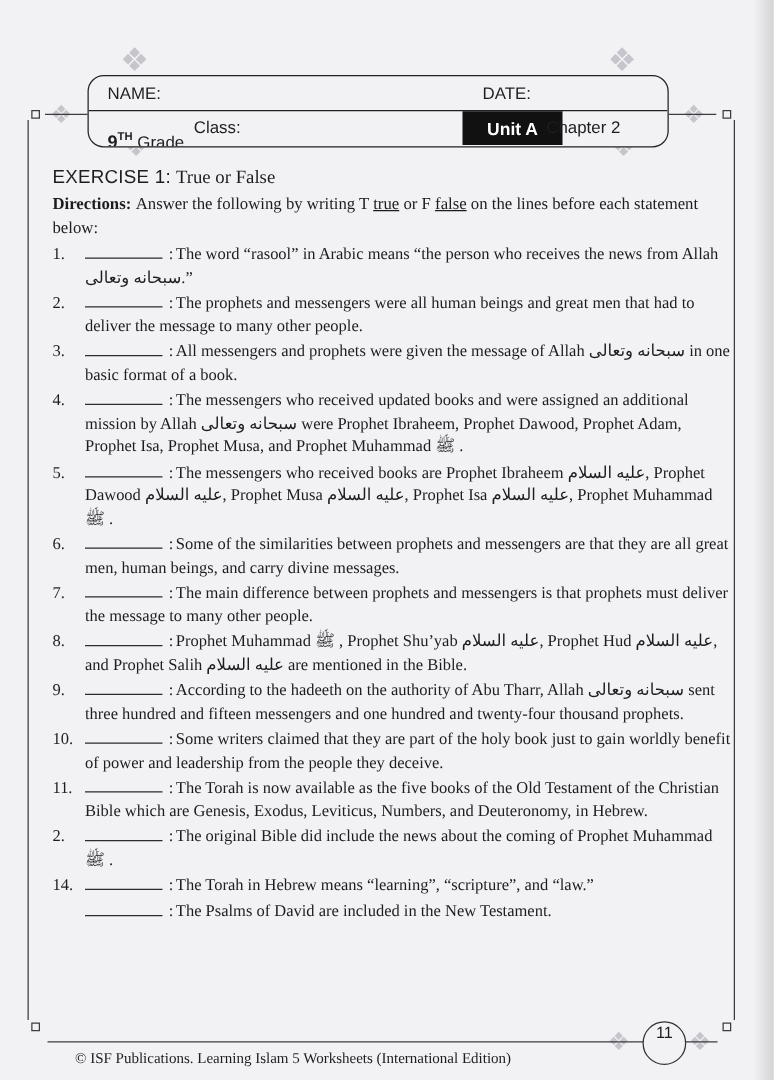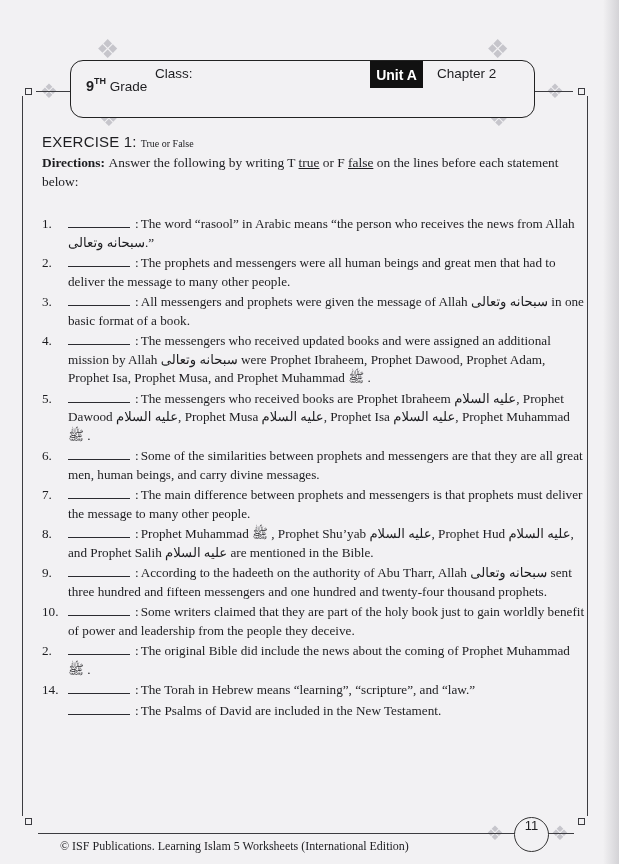--- a/index.html
+++ b/index.html
@@ -29,32 +29,32 @@
     border:1.6px solid #222; border-radius:13px; background:var(--bg,#f2f1f3); z-index:2;
     font-family:"Liberation Sans","DejaVu Sans",sans-serif; overflow:hidden; }
   .header-row1 { position:relative; height:28px; border-bottom:1.6px solid #222; }
   .header-row2 { position:relative; height:27px; }
   .name-label  { position:absolute; left:15px; top:6px; font-size:13.5px; }
   .date-label  { position:absolute; left:315px; top:6px; font-size:13.5px; }
   .grade       { position:absolute; left:15px; top:16px; font-size:13.5px; }
   .grade b     { font-size:14.5px; }
   .grade sup   { font-size:9px; font-weight:bold; position:relative; top:-1px; }
   .class-label { position:absolute; left:84px; top:5px; font-size:13.5px; }
-  .unit-badge  { position:absolute; left:299px; top:0; width:53px; height:100%;
+  .unit-badge  { position:absolute; left:299px; top:0; width:80px; height:100%;
     background:var(--badge-bg,#111); color:var(--badge-fg,#fff); font-weight:bold;
     font-size:14px; display:flex; align-items:center; justify-content:center; }
   .chapter-label { position:absolute; left:366px; top:5px; font-size:13.5px; }
 
   
   .content { position:absolute; left:42px; top:133px; width:547px; z-index:2; }
   .ex-heading { margin-bottom:2px; }
   .ex-bold { font-family:"Liberation Sans","DejaVu Sans",sans-serif; font-weight:normal;
              font-size:15px; letter-spacing:.2px; }
-  .ex-rest { font-size:10px; }
-  .directions { font-size:13.4px; line-height:19px; margin-bottom:24px; }
+  .ex-rest { font-size:15px; }
+  .directions { font-size:13.4px; line-height:19px; margin-bottom:3px; }
   .directions b { margin-right:1px; }
   .item { position:relative; padding-left:26px; font-size:13.2px; line-height:18.5px;
           margin-bottom:2px; }
   .num { position:absolute; left:0; top:0; }
   .blank { display:inline-block; width:62px; height:11px;
            border-bottom:1.2px solid #2b2b30; }
   .colon { padding:0 2px 0 5px; }
 
   
   .footer-copyright { position:absolute; left:60px; top:839px; font-size:12px; z-index:2; }
@@ -79,20 +79,24 @@
 <div class="seg" style="left:587px; top:96px;  width:1.3px; height:720px;"></div>
 <div class="seg" style="left:38px;  top:833px; width:536px; height:1.3px;"></div>
 <div class="seg" style="left:36px;  top:91px;  width:34px;  height:1.3px;"></div>
 <div class="seg" style="left:535px; top:91px;  width:38px;  height:1.3px;"></div>
 <div class="sq" style="left:25px;  top:88px;"></div>
 <div class="sq" style="left:578px; top:88px;"></div>
 <div class="sq" style="left:25px;  top:818px;"></div>
 <div class="sq" style="left:578px; top:818px;"></div>
 
 <div class="header-box">
+  <div class="header-row1">
+    <span class="name-label">NAME:</span>
+    <span class="date-label">DATE:</span>
+  </div>
   <div class="header-row2">
     <span class="grade"><b>9</b><sup>TH</sup> <span>Grade</span></span>
     <span class="class-label">Class:</span>
     <span class="unit-badge">Unit A</span>
     <span class="chapter-label">Chapter 2</span>
   </div>
 </div>
 
 <div class="content">
   <div class="ex-heading">
@@ -141,20 +145,23 @@
   </div>
 
   <div class="item">
     <span class="num">9.</span><span class="blank"></span><span class="colon">:</span><span class="stext">According to the hadeeth on the authority of Abu Tharr, Allah سبحانه وتعالى sent three hundred and fifteen messengers and one hundred and twenty-four thousand prophets.</span>
   </div>
 
   <div class="item">
     <span class="num">10.</span><span class="blank"></span><span class="colon">:</span><span class="stext">Some writers claimed that they are part of the holy book just to gain worldly benefit of power and leadership from the people they deceive.</span>
   </div>
 
+  <div class="item">
+    <span class="num">11.</span><span class="blank"></span><span class="colon">:</span><span class="stext">The Torah is now available as the five books of the Old Testament of the Christian Bible which are Genesis, Exodus, Leviticus, Numbers, and Deuteronomy, in Hebrew.</span>
+  </div>
 
 
   <div class="item">
     <span class="num">2.</span><span class="blank"></span><span class="colon">:</span><span class="stext">The original Bible did include the news about the coming of Prophet Muhammad ﷺ .</span>
   </div>
 
   <div class="item">
     <span class="num">14.</span><span class="blank"></span><span class="colon">:</span><span class="stext">The Torah in Hebrew means “learning”, “scripture”, and “law.”</span>
   </div>
 

